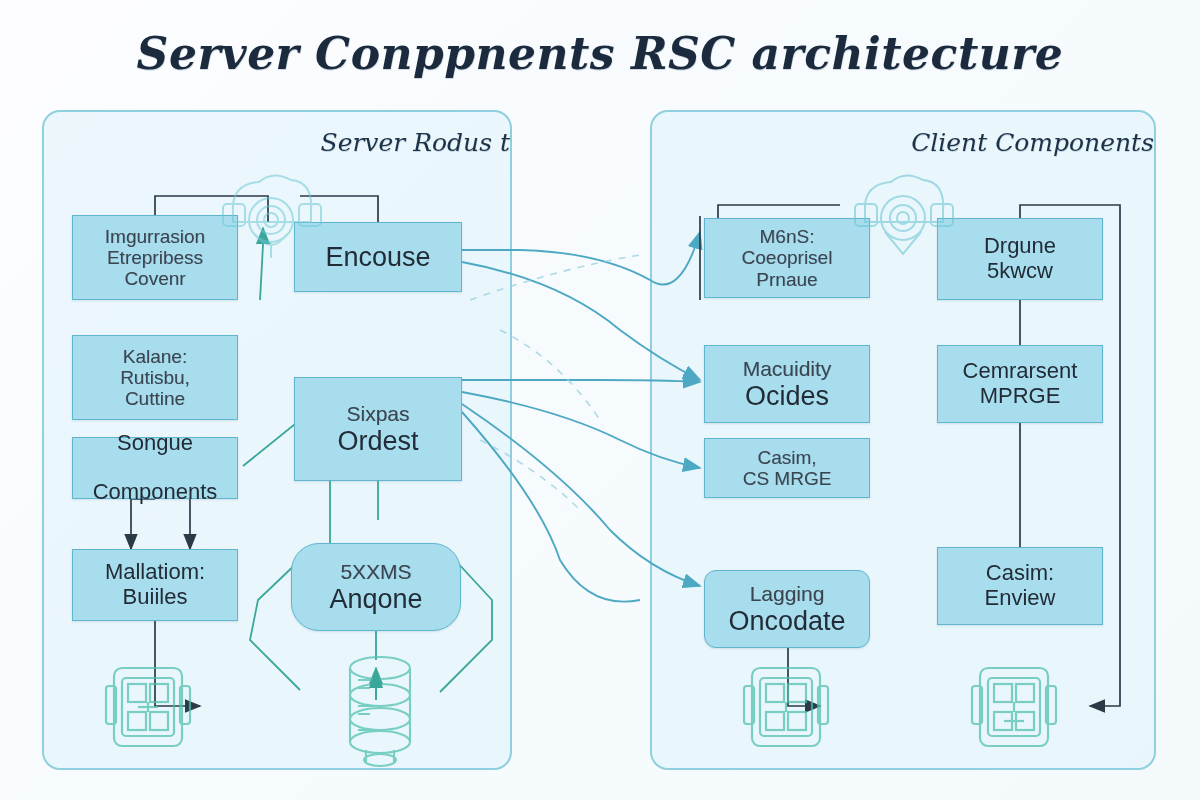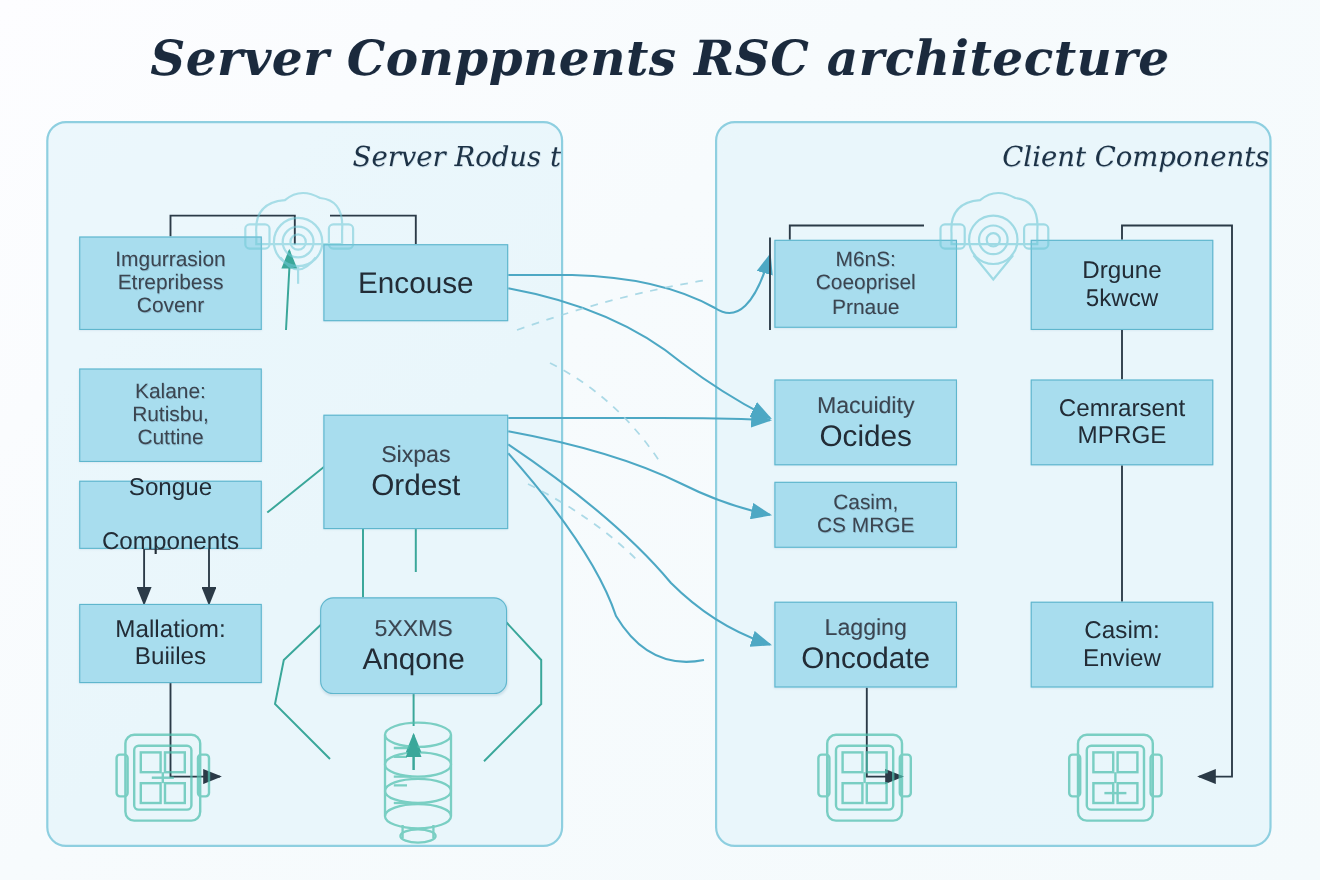--- a/index.html
+++ b/index.html
@@ -68,38 +68,38 @@
     align-items:center;
     justify-content:center;
     text-align:center;
     line-height:1.12;
     font-family:"Liberation Sans", sans-serif;
     box-shadow:0 1px 2px rgba(80,130,155,0.18);
     z-index:4;
   }
   .node .l1{ font-size:19px; color:#3b4550; text-shadow:0.6px 0.4px 0 rgba(90,115,140,0.35); }
   .node .l2{ font-size:22px; color:#222c36; }
-  .node.rounded{ border-radius:12px;text-align:center; }
+  .node.rounded{ border-radius:28px;text-align:center; }
   .node.big .l1{ font-size:21px; }
   .node.big .l2{ font-size:27px; }
 
   
   #n-sv1 { left:72px;  top:215px; width:166px; height:85px; }
   #n-sv2 { left:72px;  top:335px; width:166px; height:85px; }
   #n-sv3 { left:72px;  top:437px; width:166px; height:62px;gap:24px; }
   #n-sv4 { left:72px;  top:549px; width:166px; height:72px; }
   #n-mid1{ left:294px; top:222px; width:168px; height:70px; }
   #n-mid2{ left:294px; top:341px; width:168px; height:104px;margin-top:36px; }
   #n-mid3{ left:291px; top:543px; width:170px; height:88px; }
 
   
   #n-cl1 { left:704px; top:218px; width:166px; height:80px; }
   #n-cl2 { left:704px; top:345px; width:166px; height:78px; }
   #n-cl3 { left:704px; top:438px; width:166px; height:60px; }
-  #n-cl4 { left:704px; top:547px; width:166px; height:78px; }
+  #n-cl4 { left:704px; top:570px; width:166px; height:78px;border-radius:12px; }
   #n-cr1 { left:937px; top:218px; width:166px; height:82px; }
   #n-cr2 { left:937px; top:345px; width:166px; height:78px; }
   #n-cr3 { left:937px; top:547px; width:166px; height:78px; }
 
   
   #wires, #wires-top{
     position:absolute; left:0; top:0; width:1200px; height:800px;
     pointer-events:none;
   }
   #wires{ z-index:2; }

